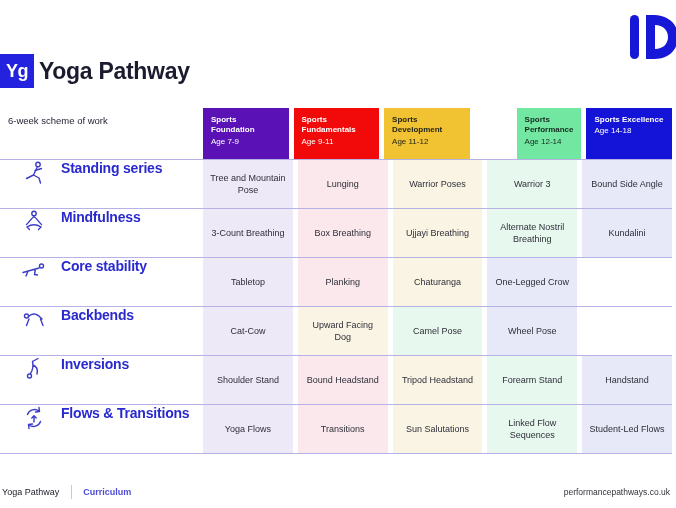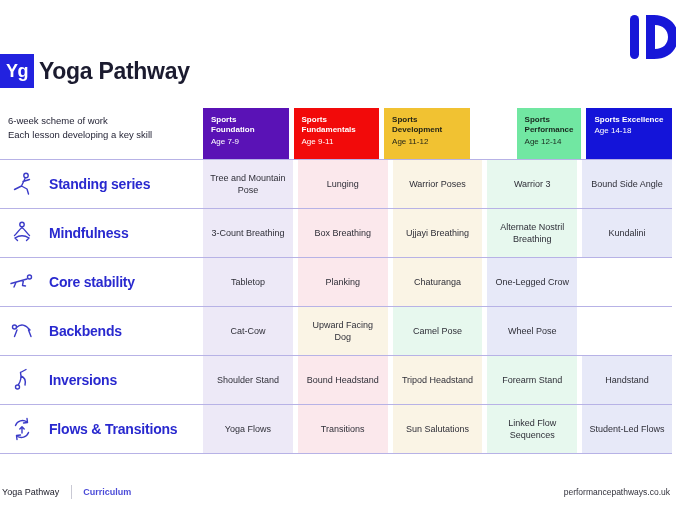--- a/index.html
+++ b/index.html
@@ -21,21 +21,21 @@
   .chip{padding:7px 8px 0 8px;font-size:8px;line-height:1.3;}
   .chip .t{font-weight:700;}
   .chip .a{font-weight:400;margin-top:1px;}
   .h0{background:#5A12B6;color:#ffffff;}
   .h1{background:#F20A0A;color:#ffffff;}
   .h2{background:#F1C232;color:#252618;}
   .h3{background:#71E7A2;color:#19291F;margin-left:42px;}
   .h4{background:#1414D9;color:#ffffff;}
 
   .body-row{height:49px;border-bottom:1.5px solid #B7B2E6;}
-  .label-cell{display:flex;align-items:center;gap:13px;padding-left:8px;background:#fff;}
+  .label-cell{display:flex;align-items:flex-start;gap:13px;padding-left:20px;background:#fff;}
   .label-cell .txt{font-size:14px;font-weight:700;color:#2929CF;letter-spacing:-0.2px;}
   .icon{width:28px;height:26px;flex:0 0 28px;display:flex;align-items:center;justify-content:center;}
   .icon svg{stroke:#3B3BC8;fill:none;stroke-width:1.4;stroke-linecap:round;stroke-linejoin:round;}
   .cell{display:flex;align-items:center;justify-content:center;text-align:center;
     font-size:9px;line-height:1.35;color:#2F2F38;padding:2px 7px;}
   .c0{background:#EDE9F7;}
   .c1{background:#FBE8EC;}
   .c2{background:#FAF4E5;}
   .c3{background:#E7F8EE;}
   .c4{background:#E7E9F8;}
@@ -63,21 +63,20 @@
     <path fill="#1717D8" fill-rule="evenodd" d="M18 3 h8 c14 0 24 9 24 22 0 13 -10 22 -24 22 h-8 z
          M27 13 c8 0 13 5 13 12 0 7 -5 12 -13 12 z"></path>
   </svg>
 </div>
 
 <div class="table">
 
   <div class="grid-row header-row">
     <div class="intro">
       <div>6-week scheme of work</div>
-      <div>Each lesson developing a key skill</div>
     </div>
     <div class="chip h0">
       <div class="t">Sports Foundation</div>
       <div class="a">Age 7-9</div>
     </div>
     <div class="chip h1">
       <div class="t">Sports Fundamentals</div>
       <div class="a">Age 9-11</div>
     </div>
     <div class="chip h2">

